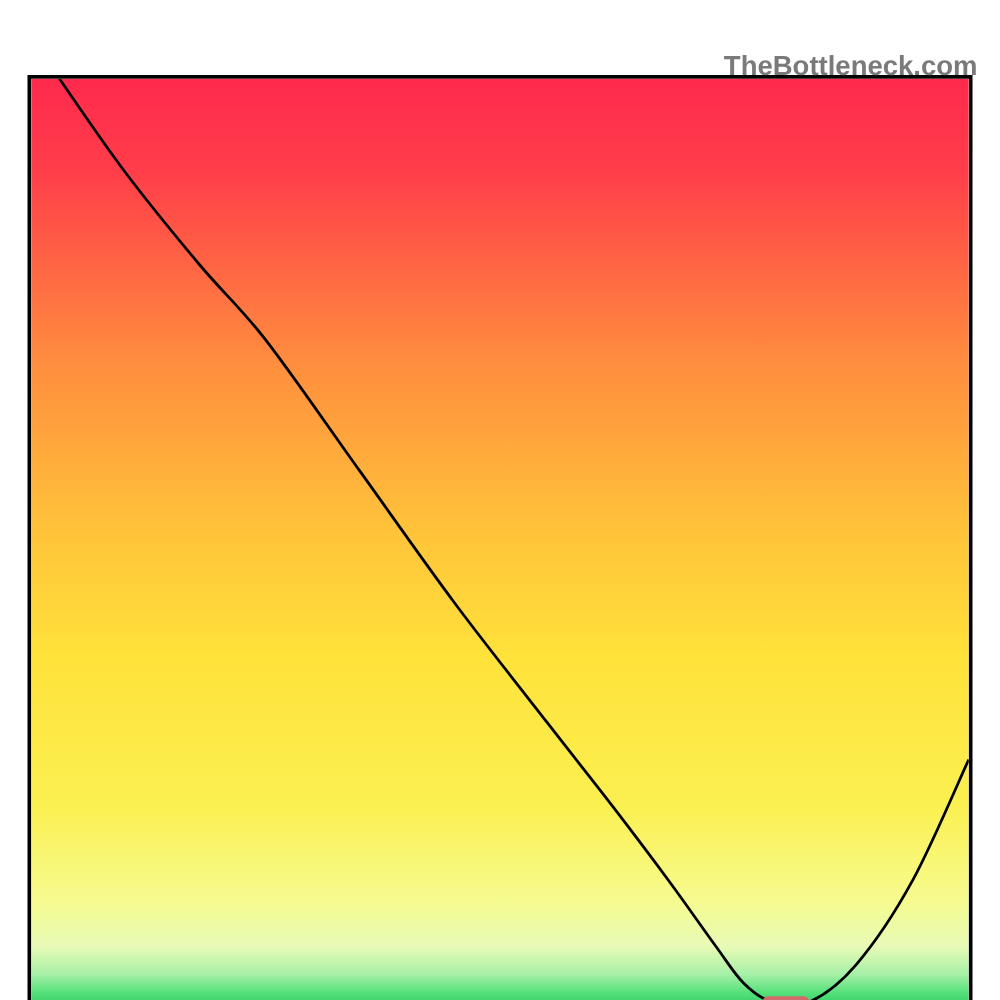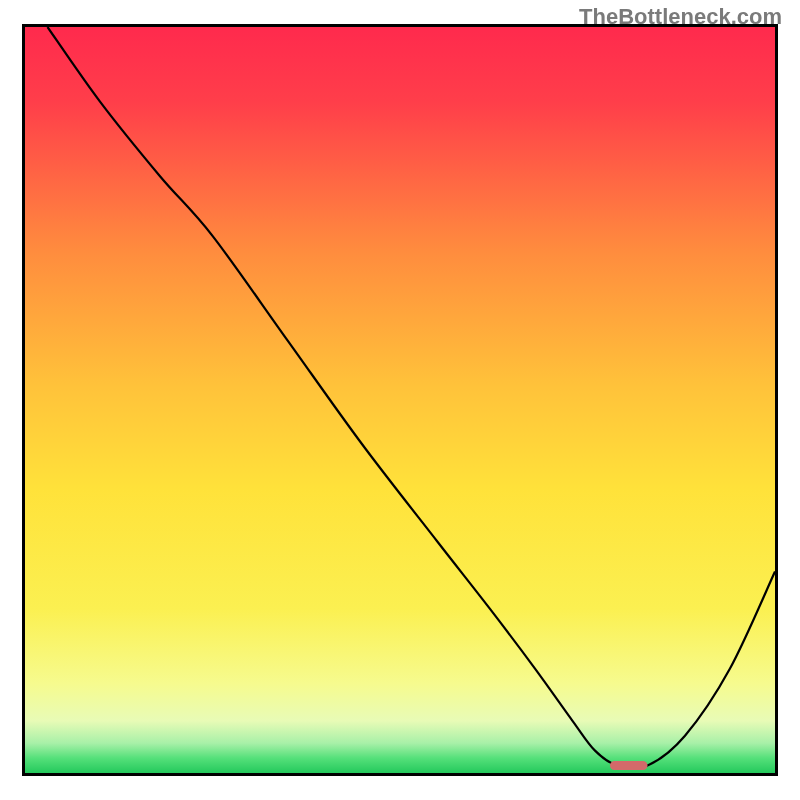--- a/index.html
+++ b/index.html
@@ -7,20 +7,21 @@
     padding: 0;
     width: 800px;
     height: 800px;
     background: white;
     font-family: Arial, Helvetica, sans-serif;
   }
   .container {
     position: relative;
     width: 800px;
     height: 608px;
+    margin-top: 36px;
   }
   .watermark {
     position: absolute;
     top: 4px;
     right: 18px;
     font-size: 22px;
     font-weight: bold;
     color: #7a7a7a;
     z-index: 10;
   }

